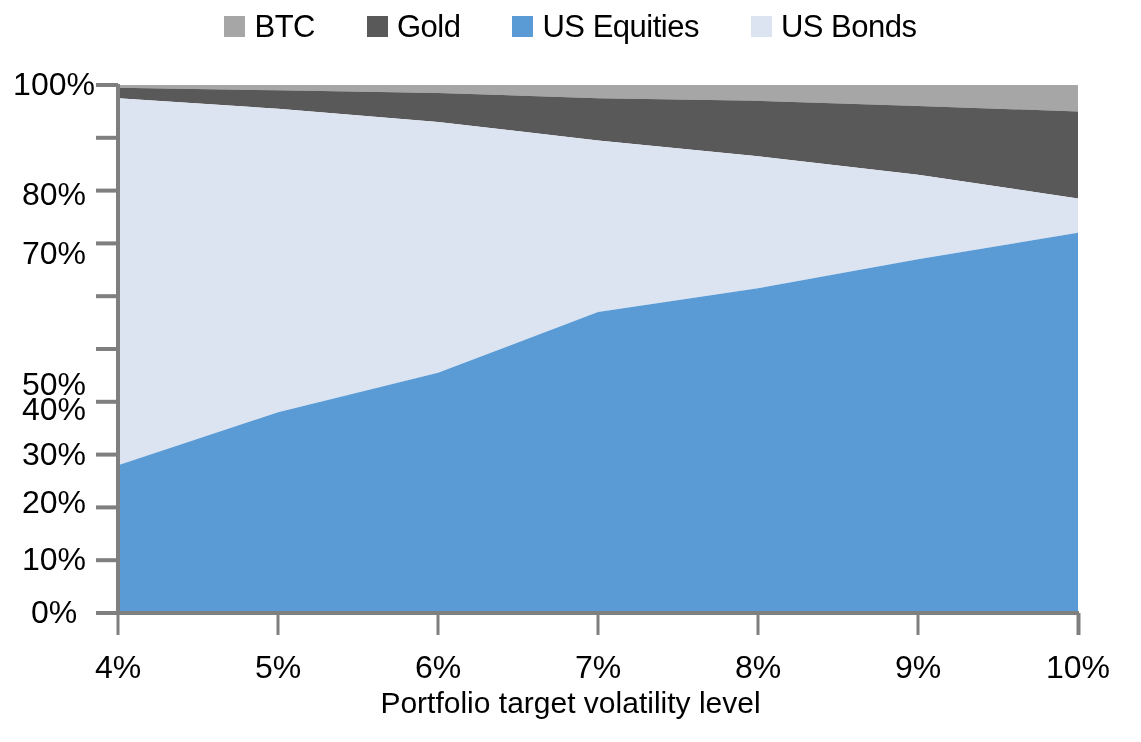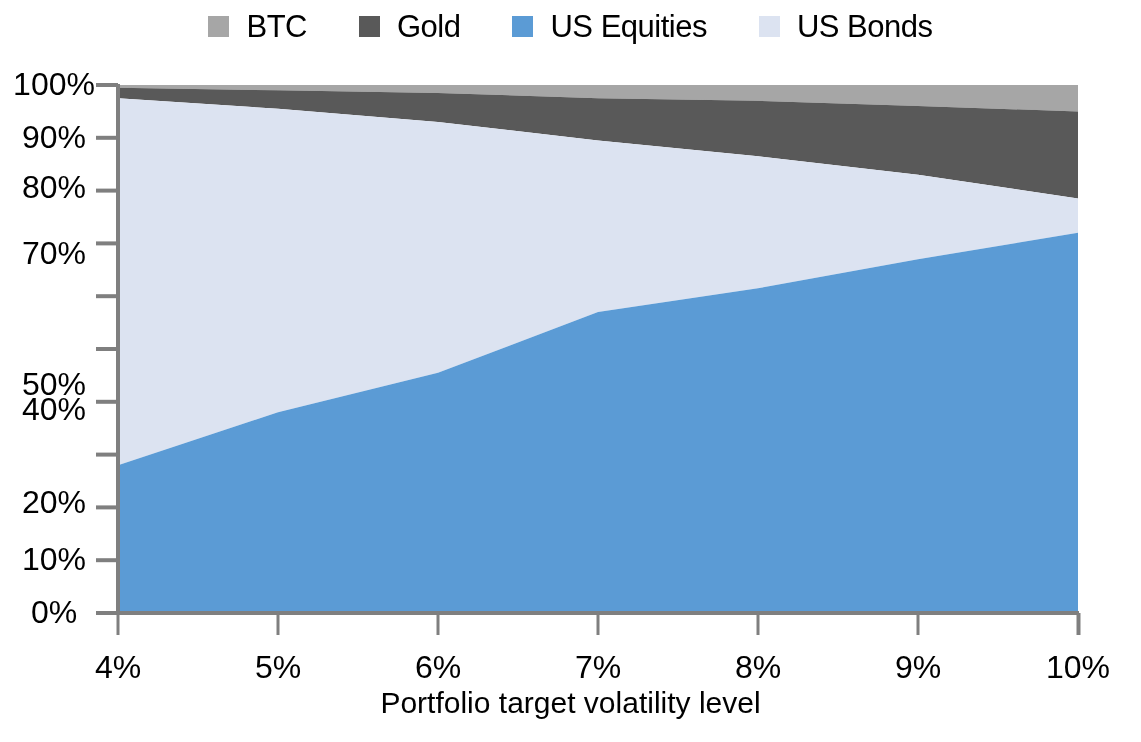--- a/index.html
+++ b/index.html
@@ -28,21 +28,21 @@
     width: 1141px;
     height: 52px;
     display: flex;
     align-items: center;
     justify-content: center;
     gap: 52px;
   }
   .legend-item {
     display: flex;
     align-items: center;
-    gap: 17px;
+    gap: 9px;
   }
   .legend-swatch {
     width: 21px;
     height: 21px;
     flex: 0 0 auto;
     display: block;
   }
   .legend-label {
     font-size: 31px;
     line-height: 31px;
@@ -160,25 +160,25 @@
           <line x1="758" y1="561" x2="758" y2="583" stroke="#7f7f7f" stroke-width="3"></line>
           <line x1="918" y1="561" x2="918" y2="583" stroke="#7f7f7f" stroke-width="3"></line>
           <line x1="1078" y1="561" x2="1078" y2="583" stroke="#7f7f7f" stroke-width="3"></line>
         </g>
     </svg>
 
     <div id="y-labels">
         <div class="ylabel" style="top: 544px;">0%</div>
         <div class="ylabel" style="top: 491.2px;">10%</div>
         <div class="ylabel" style="top: 434px;">20%</div>
+        <div class="ylabel" style="top: 385.6px;">30%</div>
         <div class="ylabel" style="top: 332.8px; margin-top: 8px;">40%</div>
         <div class="ylabel" style="top: 280px; margin-top: 36px;">50%</div>
         <div class="ylabel" style="top: 185px;">70%</div>
-        <div class="ylabel" style="top: 119px;">80%</div>
-        <div class="ylabel" style="top: 68.8px;">90%</div>
+        <div class="ylabel" style="top: 126px;">80%</div>
         <div class="ylabel" style="top: 16px;">100%</div>
       </div>
     <div id="x-labels">
         <div class="xlabel" style="left: 118px; top: 599px;">4%</div>
         <div class="xlabel" style="left: 278px; top: 599px;">5%</div>
         <div class="xlabel" style="left: 438px; top: 599px;">6%</div>
         <div class="xlabel" style="left: 598px; top: 599px;">7%</div>
         <div class="xlabel" style="left: 758px; top: 599px;">8%</div>
         <div class="xlabel" style="left: 918px; top: 599px;">9%</div>
         <div class="xlabel" style="left: 1078px; top: 599px;">10%</div>

